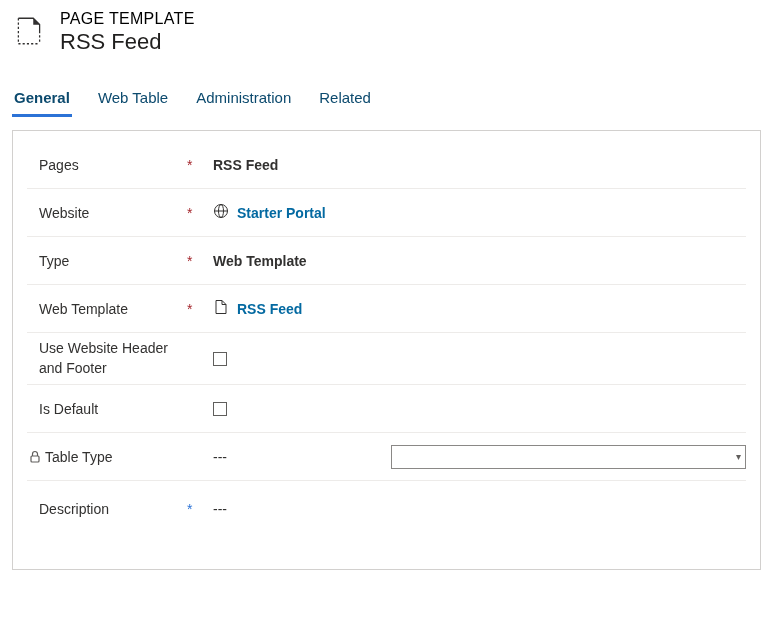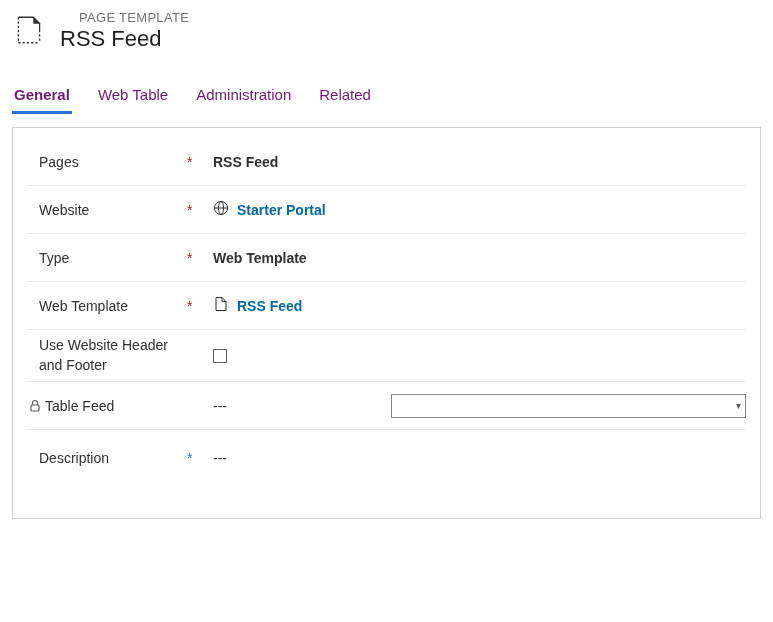--- a/index.html
+++ b/index.html
@@ -1,24 +1,24 @@
 <!DOCTYPE html>
 <html><head>
   <meta charset="utf-8">
   <style>
     * { box-sizing: border-box; margin: 0; padding: 0; }
     body { font-family: "Segoe UI", -apple-system, sans-serif; font-size: 14px; color: #323130; background: #fff; padding: 10px 12px; }
     
     .header { display: flex; align-items: center; gap: 14px; margin-bottom: 28px; }
     .header-texts { display: flex; flex-direction: column; }
-    .eyebrow { font-size: 13px; color: #737373; letter-spacing: 0.3px; margin-left: 19px; }
+    .eyebrow { font-size: 16px; color: #000000; letter-spacing: 0.3px; }
     .page-title { font-size: 22px; font-weight: 400; color: #201f1e; margin-top: 1px; }
     
     .tabs { display: flex; gap: 24px; border-bottom: 1px solid transparent; margin-bottom: 12px; }
-    .tab { padding: 6px 2px 8px; cursor: pointer; color: #701a75; font-size: 15px; border-bottom: 3px solid transparent; }
+    .tab { padding: 6px 2px 8px; cursor: pointer; color: #0c4a6e; font-size: 15px; border-bottom: 3px solid transparent; }
     .tab.active { font-weight: 600; border-bottom-color: #2b72d6; }
     
     .panel { border: 1px solid #d2d0ce; padding: 10px 14px 40px; }
     
     .field-row { display: flex; align-items: center; min-height: 48px; border-bottom: 1px solid #edebe9; padding: 6px 0; }
     .field-row:last-child { border-bottom: none; }
     .field-label { flex: 0 0 160px; display: flex; align-items: flex-start; font-size: 14px; color: #323130; gap: 6px; padding-left: 12px; }
     .field-label.multi { line-height: 1.4; }
     .req-col { flex: 0 0 20px; color: #a4262c; font-size: 14px; text-align: left; }
     .req-col.blue { color: #2b72d6; }
@@ -109,30 +109,37 @@
   </div>
 
   <div class="field-row">
     <div class="field-label multi">Use Website Header and Footer</div>
     <div class="req-col"></div>
     <div class="field-value">
       <span class="checkbox"></span>
     </div>
   </div>
 
+  <div class="field-row">
+    <div class="field-label">Is Default</div>
+    <div class="req-col"></div>
+    <div class="field-value">
+      <span class="checkbox"></span>
+    </div>
+  </div>
 
   <div class="field-row tablename-row">
     <div class="field-label">
       <span class="lock-icon">
         <svg class="icon-svg" viewBox="0 0 16 16" fill="none" stroke="#605e5c" stroke-width="1.2">
           <rect x="4" y="7" width="8" height="6" rx="1"></rect>
           <path d="M5.5 7 V5 a2.5 2.5 0 0 1 5 0 V7"></path>
         </svg>
       </span>
-      <span>Table Feed</span>
+      <span>Table Type</span>
     </div>
     <div class="req-col"></div>
     <div class="field-value">
       <span style="flex:0 0 170px;">---</span>
       <div class="select-box">
         <div class="select-inner">
           <span class="chevron">▾</span>
         </div>
       </div>
     </div>

